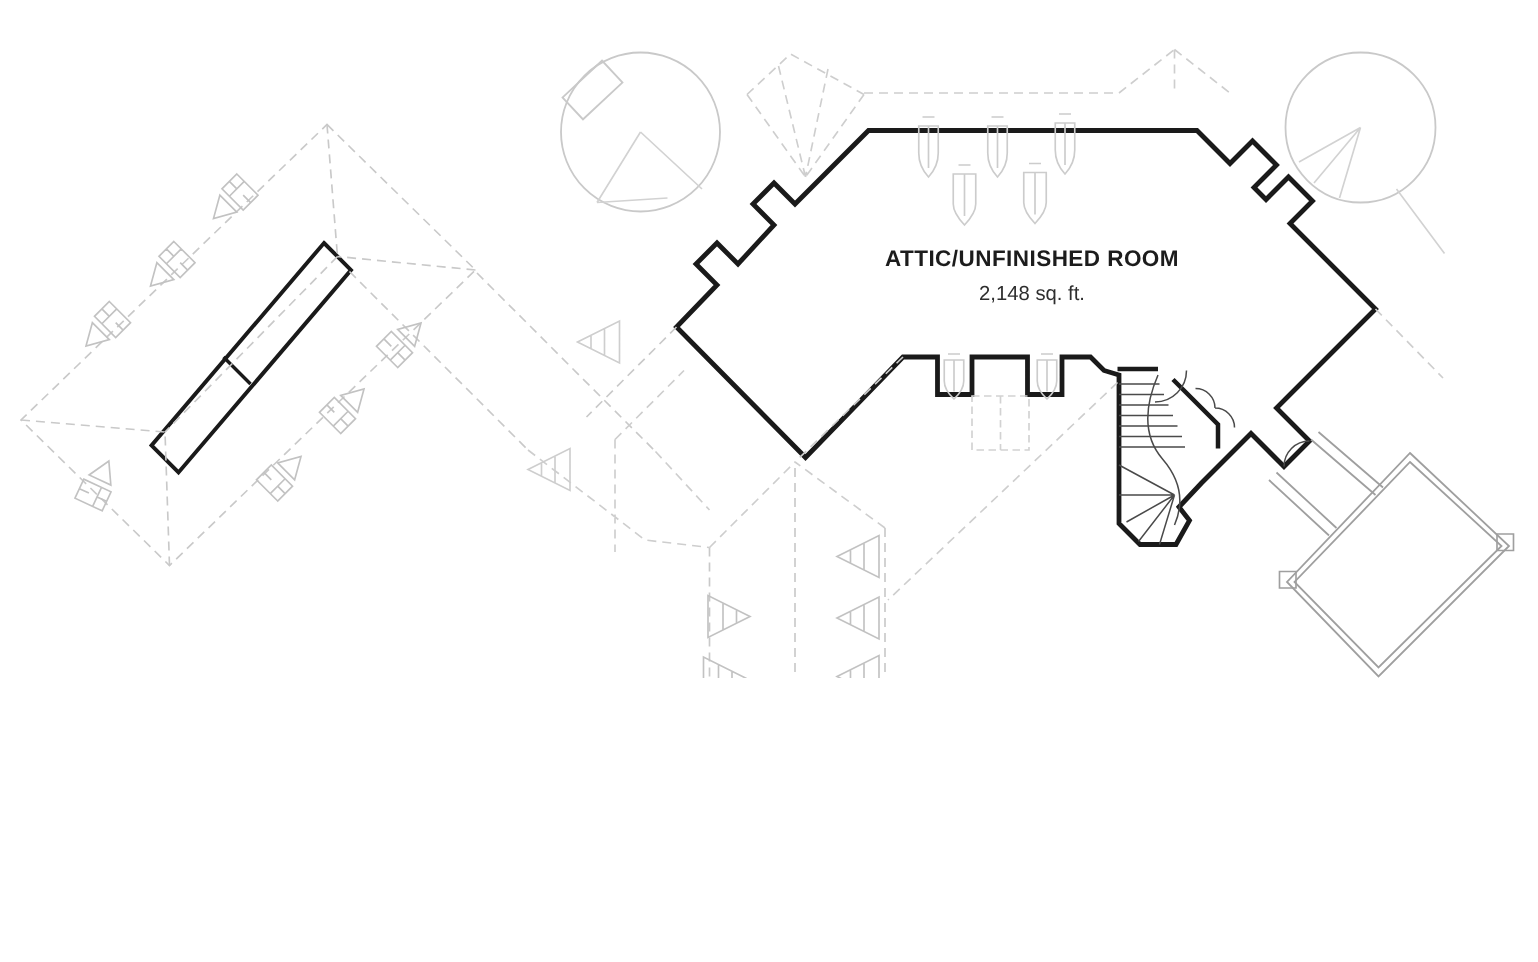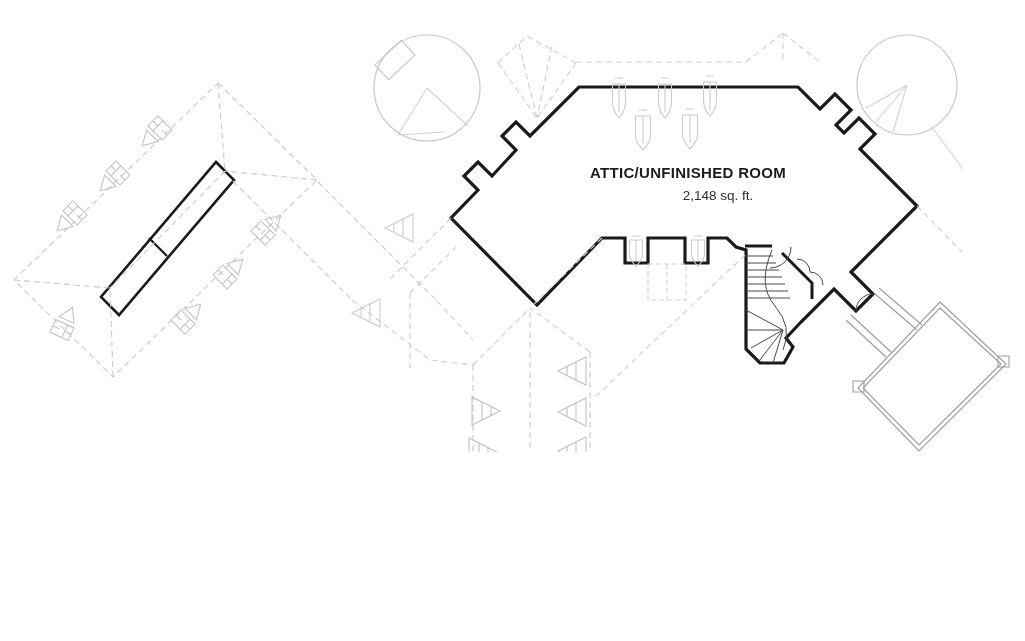--- a/index.html
+++ b/index.html
@@ -1,21 +1,21 @@
 <!DOCTYPE html>
 <html><head>
 <meta charset="utf-8">
 <style>
   html,body{margin:0;padding:0;background:#ffffff;}
   #stage{position:relative;width:1025px;height:452px;background:#ffffff;overflow:hidden;
          font-family:"Liberation Sans", sans-serif;}
   #plan-svg{position:absolute;left:0;top:0;width:1025px;height:641px;}
   .room-label{position:absolute;left:553px;top:164px;width:270px;text-align:center;
               font-size:15px;font-weight:700;color:#1c1c1c;letter-spacing:.3px;white-space:nowrap;}
-  .room-area{position:absolute;left:583px;top:188px;width:270px;text-align:center;
+  .room-area{position:absolute;left:553px;top:188px;width:270px;text-align:center;
              font-size:13.5px;font-weight:400;color:#2e2e2e;white-space:nowrap;}
 </style>
 </head>
 <body>
 
 <div id="stage">
   <svg id="plan-svg" viewBox="0 0 1025 641" xmlns="http://www.w3.org/2000/svg">
       <path d="M579,87 L798,87 L820,109 L835,94 L851,110 L836,125 L844,133 L859,118 L875,134 L860,149 L917,206 L851,272 L873,294 L856,311 L834,289 L801,322 L786,338 L793,347 L784,363 L760,363 L746,349 L746,250 L736,247 L727,238 L708,238 L708,263 L685,263 L685,238 L648,238 L648,263 L625,263 L625,238 L602,238 L537,305 L451,218 L478,190 L464,176 L478,162 L492,176 L516,150 L502,136 L516,122 L530,136 Z" fill="none" stroke="#1a1a1a" stroke-width="3.2" stroke-linejoin="miter"></path>
       <path d="M745,246 L772,246 M782,253 L812,283 L812,299" fill="none" stroke="#1a1a1a" stroke-width="3"></path>
       <path d="M216,162 L234,180 L119,315 L101,297 Z" fill="none" stroke="#1a1a1a" stroke-width="2.6"></path>

